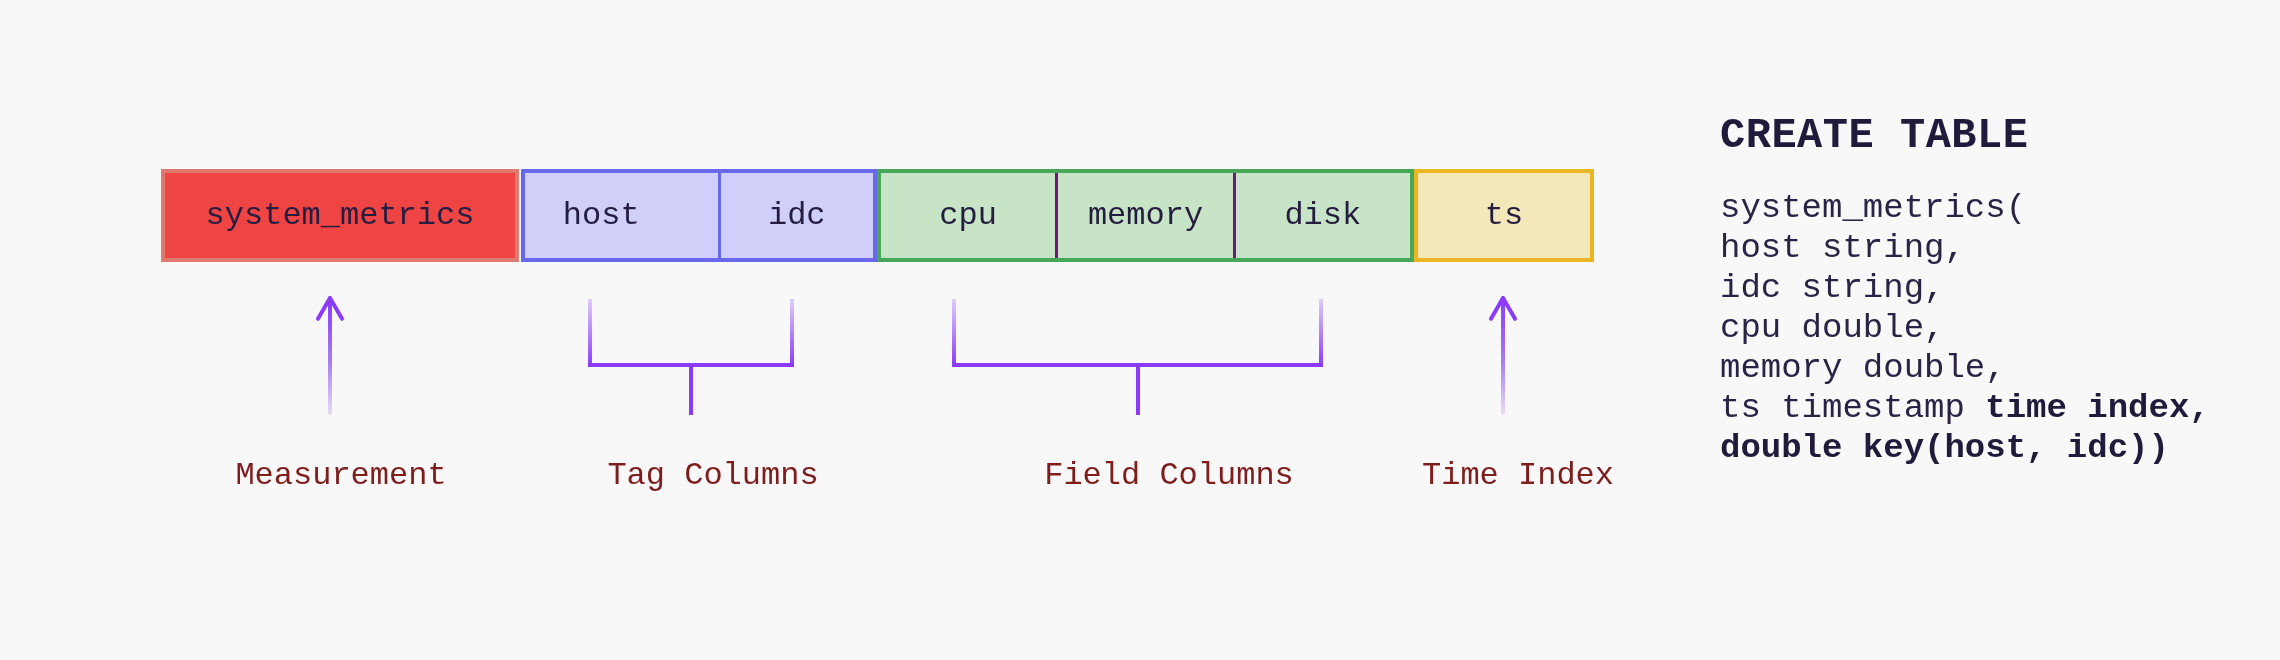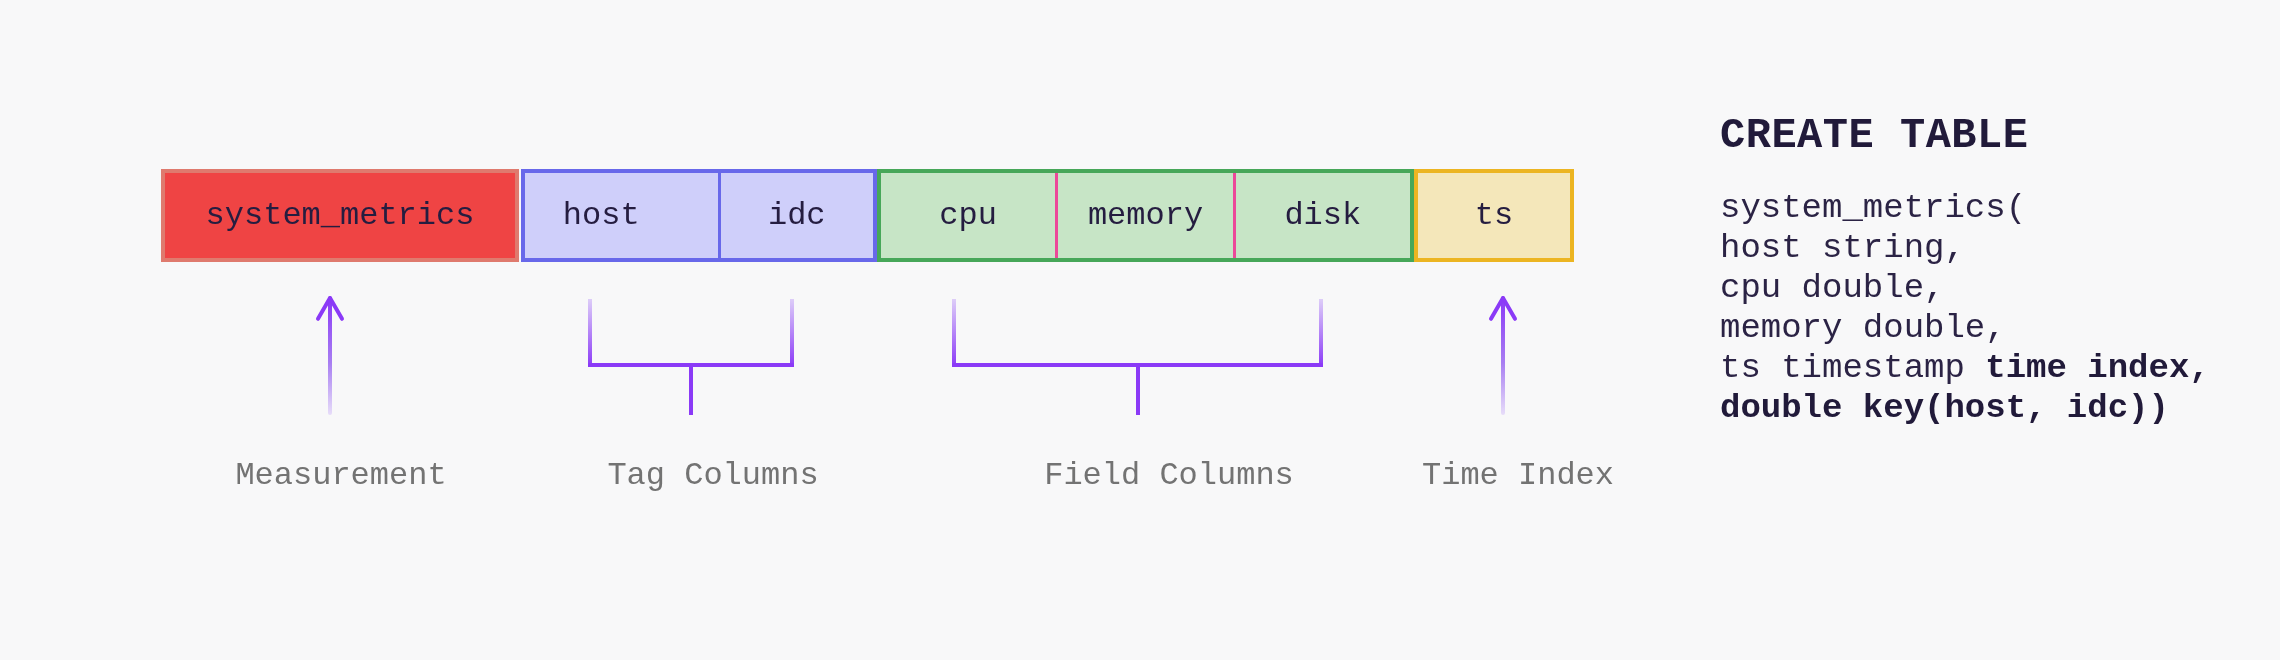--- a/index.html
+++ b/index.html
@@ -22,32 +22,32 @@
     position: absolute;
     top: 169px;
     height: 93px;
     box-sizing: border-box;
     display: flex;
     border: 4px solid;
   }
   .g-measurement { left: 161px;  width: 358px; background: #ef4444; border-color: #df7a6e; }
   .g-tags        { left: 521px;  width: 356px; background: #cfcffa; border-color: #6868ea; gap: 40px; }
   .g-fields      { left: 877px;  width: 537px; background: #c7e5c6; border-color: #47a759; }
-  .g-time        { left: 1414px; width: 160px; background: #f4e7ba; border-color: #ecb522; }
+  .g-time        { left: 1414px; width: 180px; background: #f4e7ba; border-color: #ecb522; }
   .cell {
     flex: 1;
     display: flex;
     align-items: center;
     justify-content: center;
     font-size: 32px;
     letter-spacing: 0;
     white-space: nowrap;
   }
   .g-tags   .cell + .cell { border-left: 3px solid #6868ea; }
-  .g-fields .cell + .cell { border-left: 3px solid #ec4899; }
+  .g-fields .cell + .cell { border-left: 3px solid #701a75; }
 
   
   .arrow {
     position: absolute;
     top: 296px;
     height: 119px;
     width: 30px;
   }
   .a-measurement { left: 315px; }  
   .a-time        { left: 1488px; } 
@@ -112,21 +112,21 @@
   }
 
   
   .diagram-label {
     position: absolute;
     top: 458px;
     transform: translateX(-50%);
     font-size: 32px;
     line-height: 36px;
     white-space: nowrap;
-    color: #737373;
+    color: #7f1d1d;
     text-align: right;
   }
   .l-measurement { left: 341px; }
   .l-tags        { left: 713px; }
   .l-fields      { left: 1169px; }
   .l-time        { left: 1518px; }
 
   
   .sql {
     position: absolute;
@@ -205,19 +205,20 @@
 
   <div class="diagram-label l-measurement">Measurement</div>
   <div class="diagram-label l-tags">Tag Columns</div>
   <div class="diagram-label l-fields">Field Columns</div>
   <div class="diagram-label l-time">Time Index</div>
 
   <div class="sql">
     <div class="sql-heading">CREATE TABLE</div>
     <div class="sql-line"><span>system_metrics(</span><strong></strong></div>
     <div class="sql-line"><span>host string,</span><strong></strong></div>
+    <div class="sql-line"><span>idc string,</span><strong></strong></div>
     <div class="sql-line"><span>cpu double,</span><strong></strong></div>
     <div class="sql-line"><span>memory double,</span><strong></strong></div>
     <div class="sql-line"><span>ts timestamp </span><strong>time index,</strong></div>
     <div class="sql-line"><span></span><strong>double key(host, idc))</strong></div>
   </div>
 
 </div>
 
 </body></html>

